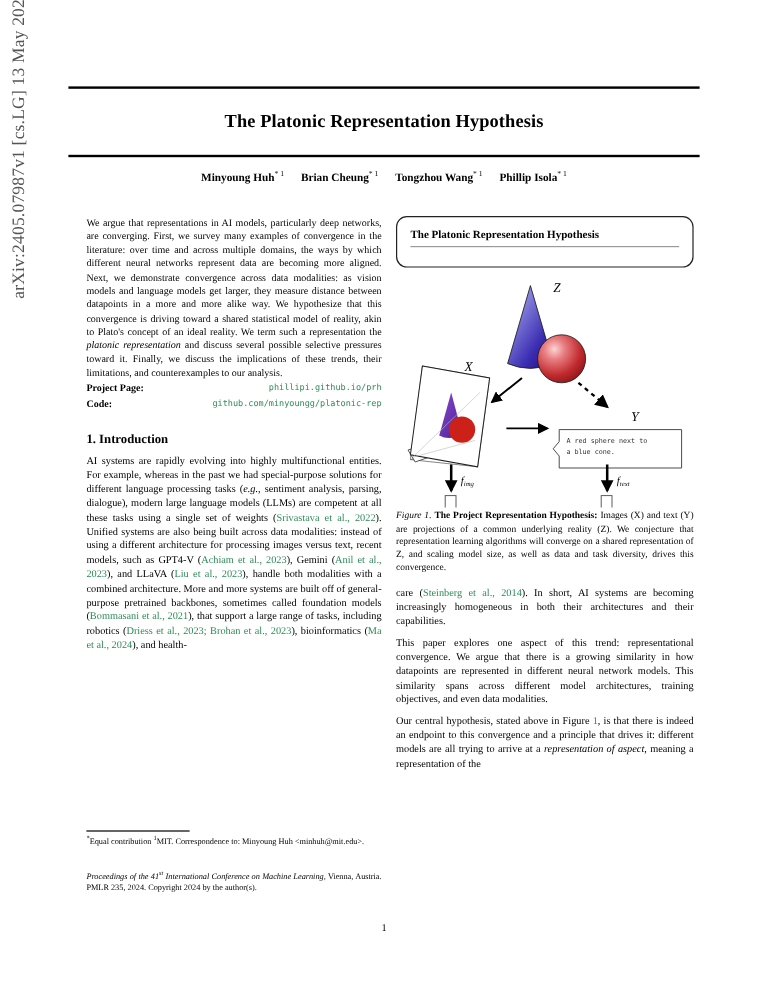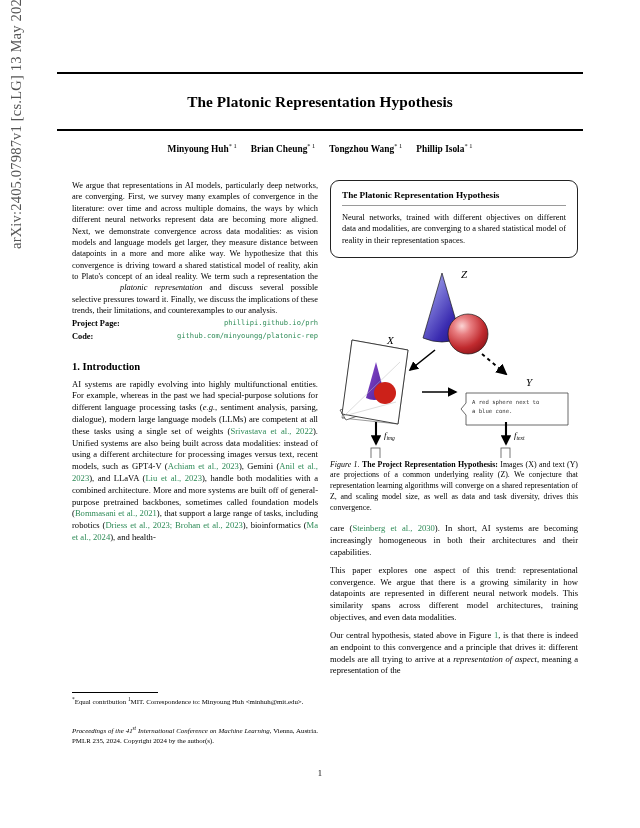--- a/index.html
+++ b/index.html
@@ -85,21 +85,21 @@
     margin: 0 0 5px 0;
   }
   .abstract-body {
     font-size: 8.35px;
     line-height: 1.365;
     text-align: justify;
     text-justify: inter-word;
     margin: 0;
     hyphens: manual;
   }
-  .abstract-body i { font-style: italic; margin-left: 48px; }
+  .abstract-body i { font-style: italic; }
 
   .linkrow {
     display: flex;
     font-size: 8.35px;
     line-height: 1.5;
     margin-top: 1px;
     justify-content: flex-end;
   }
   .linkrow .lbl {
     font-weight: bold;
@@ -239,21 +239,20 @@
 
     <div class="section-head">1. Introduction</div>
     <p class="para" id="intro-p1"><span>AI systems are rapidly evolving into highly multifunctional entities. For example, whereas in the past we had special-purpose solutions for different language processing tasks (</span><i>e.g.</i><span>, sentiment analysis, parsing, dialogue), modern large language models (LLMs) are competent at all these tasks using a single set of weights (</span><span class="cite">Srivastava et al., 2022</span><span>). Unified systems are also being built across data modalities: instead of using a different architecture for processing images versus text, recent models, such as GPT4-V (</span><span class="cite">Achiam et al., 2023</span><span>), Gemini (</span><span class="cite">Anil et al., 2023</span><span>), and LLaVA (</span><span class="cite">Liu et al., 2023</span><span>), handle both modalities with a combined architecture. More and more systems are built off of general-purpose pretrained backbones, sometimes called foundation models (</span><span class="cite">Bommasani et al., 2021</span><span>), that support a large range of tasks, including robotics (</span><span class="cite">Driess et al., 2023; Brohan et al., 2023</span><span>), bioinformatics (</span><span class="cite">Ma et al., 2024</span><span>), and health-</span></p>
   </div>
 
   <div class="col-right">
 
     <div class="hyp-box">
       <div class="hyp-title">The Platonic Representation Hypothesis</div>
       <div class="hyp-sep"></div>
-      <div class="hyp-body">Neural networks, trained with different objectives on different data and modalities, are converging to a shared statistical model of reality in their representation spaces.</div>
     </div>
 
     <div class="figure-wrap">
       <svg width="248" height="196" viewBox="0 0 248 196">
         <defs>
           <linearGradient id="coneGrad" x1="0" y1="0" x2="0.85" y2="1">
             <stop offset="0%" stop-color="#b9b7ee"></stop>
             <stop offset="35%" stop-color="#7d79d8"></stop>
             <stop offset="75%" stop-color="#3a2bb0"></stop>
             <stop offset="100%" stop-color="#241785"></stop>
@@ -323,21 +322,21 @@
         <rect x="41" y="186" width="9" height="20" fill="#ffffff" stroke="#555" stroke-width="0.8"></rect>
 
         <line x1="176" y1="160" x2="176" y2="182" stroke="#000" stroke-width="2.1" marker-end="url(#arrowHeadThick)"></line>
         <text x="184" y="176" font-family="Liberation Serif, serif" font-size="9" font-style="italic">f<tspan font-size="5.6" dy="2">text</tspan></text>
         <rect x="171" y="186" width="9" height="20" fill="#ffffff" stroke="#555" stroke-width="0.8"></rect>
       </svg>
     </div>
 
     <p class="fig-caption" id="fig-cap"><i>Figure 1</i><span>. </span><b>The Project Representation Hypothesis:</b><span> Images (X) and text (Y) are projections of a common underlying reality (Z). We conjecture that representation learning algorithms will converge on a shared representation of Z, and scaling model size, as well as data and task diversity, drives this convergence.</span></p>
 
-    <p class="para" id="intro-p1c"><span>care (</span><span class="cite">Steinberg et al., 2030</span><span>). In short, AI systems are becoming increasingly homogeneous in both their architectures and their capabilities.</span></p>
+    <p class="para" id="intro-p1c"><span>care (</span><span class="cite">Steinberg et al., 2014</span><span>). In short, AI systems are becoming increasingly homogeneous in both their architectures and their capabilities.</span></p>
     <p class="para">This paper explores one aspect of this trend: representational convergence. We argue that there is a growing similarity in how datapoints are represented in different neural network models. This similarity spans across different model architectures, training objectives, and even data modalities.</p>
     <p class="para tight" id="intro-p4"><span>Our central hypothesis, stated above in Figure </span><span class="cite">1</span><span>, is that there is indeed an endpoint to this convergence and a principle that drives it: different models are all trying to arrive at a </span><i>representation of aspect</i><span>, meaning a representation of the</span></p>
   </div>
 
   <div class="footnote-rule"></div>
   <div class="footnote" id="fn1"><sup>*</sup><span>Equal contribution </span><sup>1</sup><span>MIT. Correspondence to: Minyoung Huh &lt;minhuh@mit.edu&gt;.</span></div>
   <div class="footnote-2" id="fn2"><i>Proceedings of the 41</i><sup style="font-style: italic;">st</sup><i> International Conference on Machine Learning</i><span>, Vienna, Austria. PMLR 235, 2024. Copyright 2024 by the author(s).</span></div>
 
   <div class="pagenum">1</div>
 </div>

